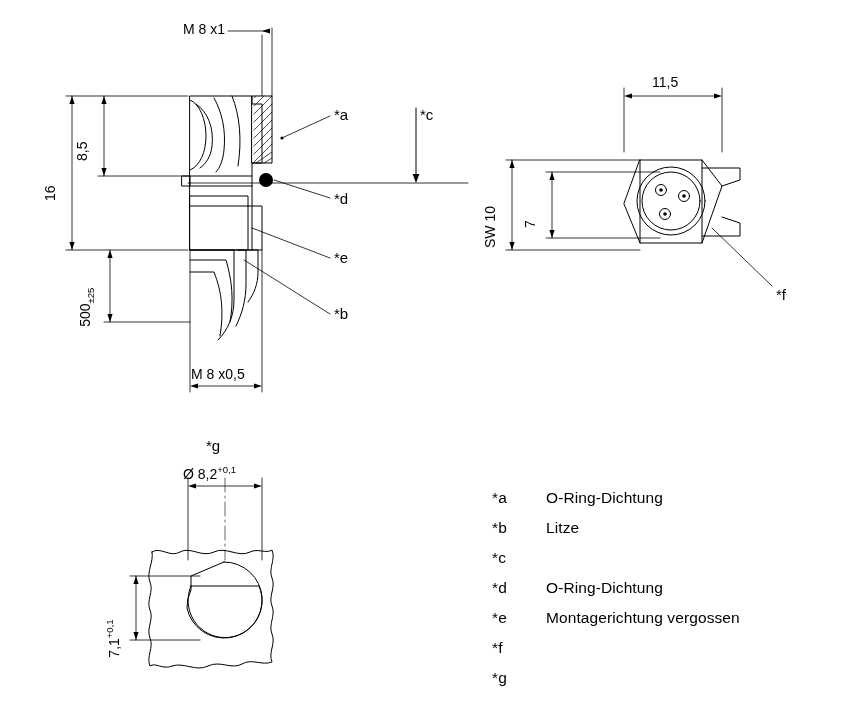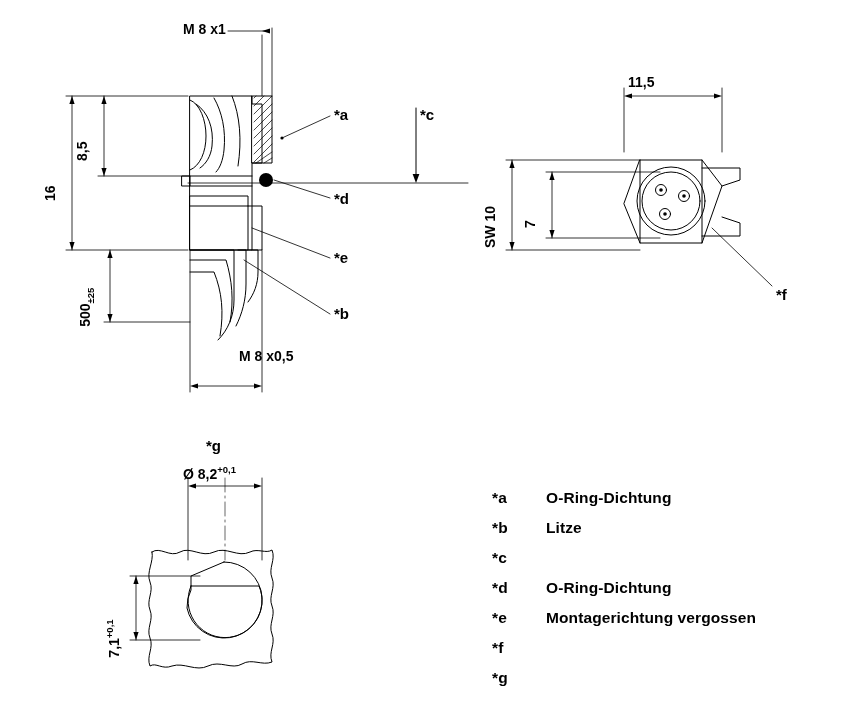--- a/index.html
+++ b/index.html
@@ -14,21 +14,20 @@
     font-family: "Liberation Sans", sans-serif;
     color: #000000;
     overflow: hidden;
   }
   #diagram-root {
     position: absolute;
     left: 0;
     top: 0;
     width: 692px;
     height: 709px;
-    font-weight: bold;
   }
   .legend {
     position: absolute;
     left: 492px;
     top: 489px;
     width: 340px;
   }
   .legend-row {
     display: flex;
     align-items: baseline;
@@ -225,42 +224,42 @@
   </div>
   <div class="dim rot" style="left:90px; top:145px;">
     <span>8,5</span>
   </div>
   <div class="dim rot" style="left:58px; top:185px;">
     <span>16</span>
   </div>
   <div class="dim rot" style="left:96px; top:308px;">
     <span>500</span><span class="sub">±25</span>
   </div>
-  <div class="dim" style="left:191px; top:348px;padding-left:48px;">
+  <div class="dim" style="left:191px; top:366px;">
     <span>M 8 x0,5</span>
   </div>
 
   <div class="lbl" style="left:334px; top:106px;">
     <span>*a</span>
   </div>
   <div class="lbl" style="left:420px; top:106px;">
     <span>*c</span>
   </div>
   <div class="lbl" style="left:334px; top:190px;">
     <span>*d</span>
   </div>
   <div class="lbl" style="left:334px; top:249px;">
     <span>*e</span>
   </div>
   <div class="lbl" style="left:334px; top:305px;">
     <span>*b</span>
   </div>
 
   
-  <div class="dim" style="left:628px; top:74px;">
+  <div class="dim" style="left:652px; top:74px;">
     <span>11,5</span>
   </div>
   <div class="dim rot" style="left:498px; top:232px;">
     <span>SW 10</span>
   </div>
   <div class="dim rot" style="left:538px; top:212px;">
     <span>7</span>
   </div>
   <div class="lbl" style="left:776px; top:286px;">
     <span>*f</span>

